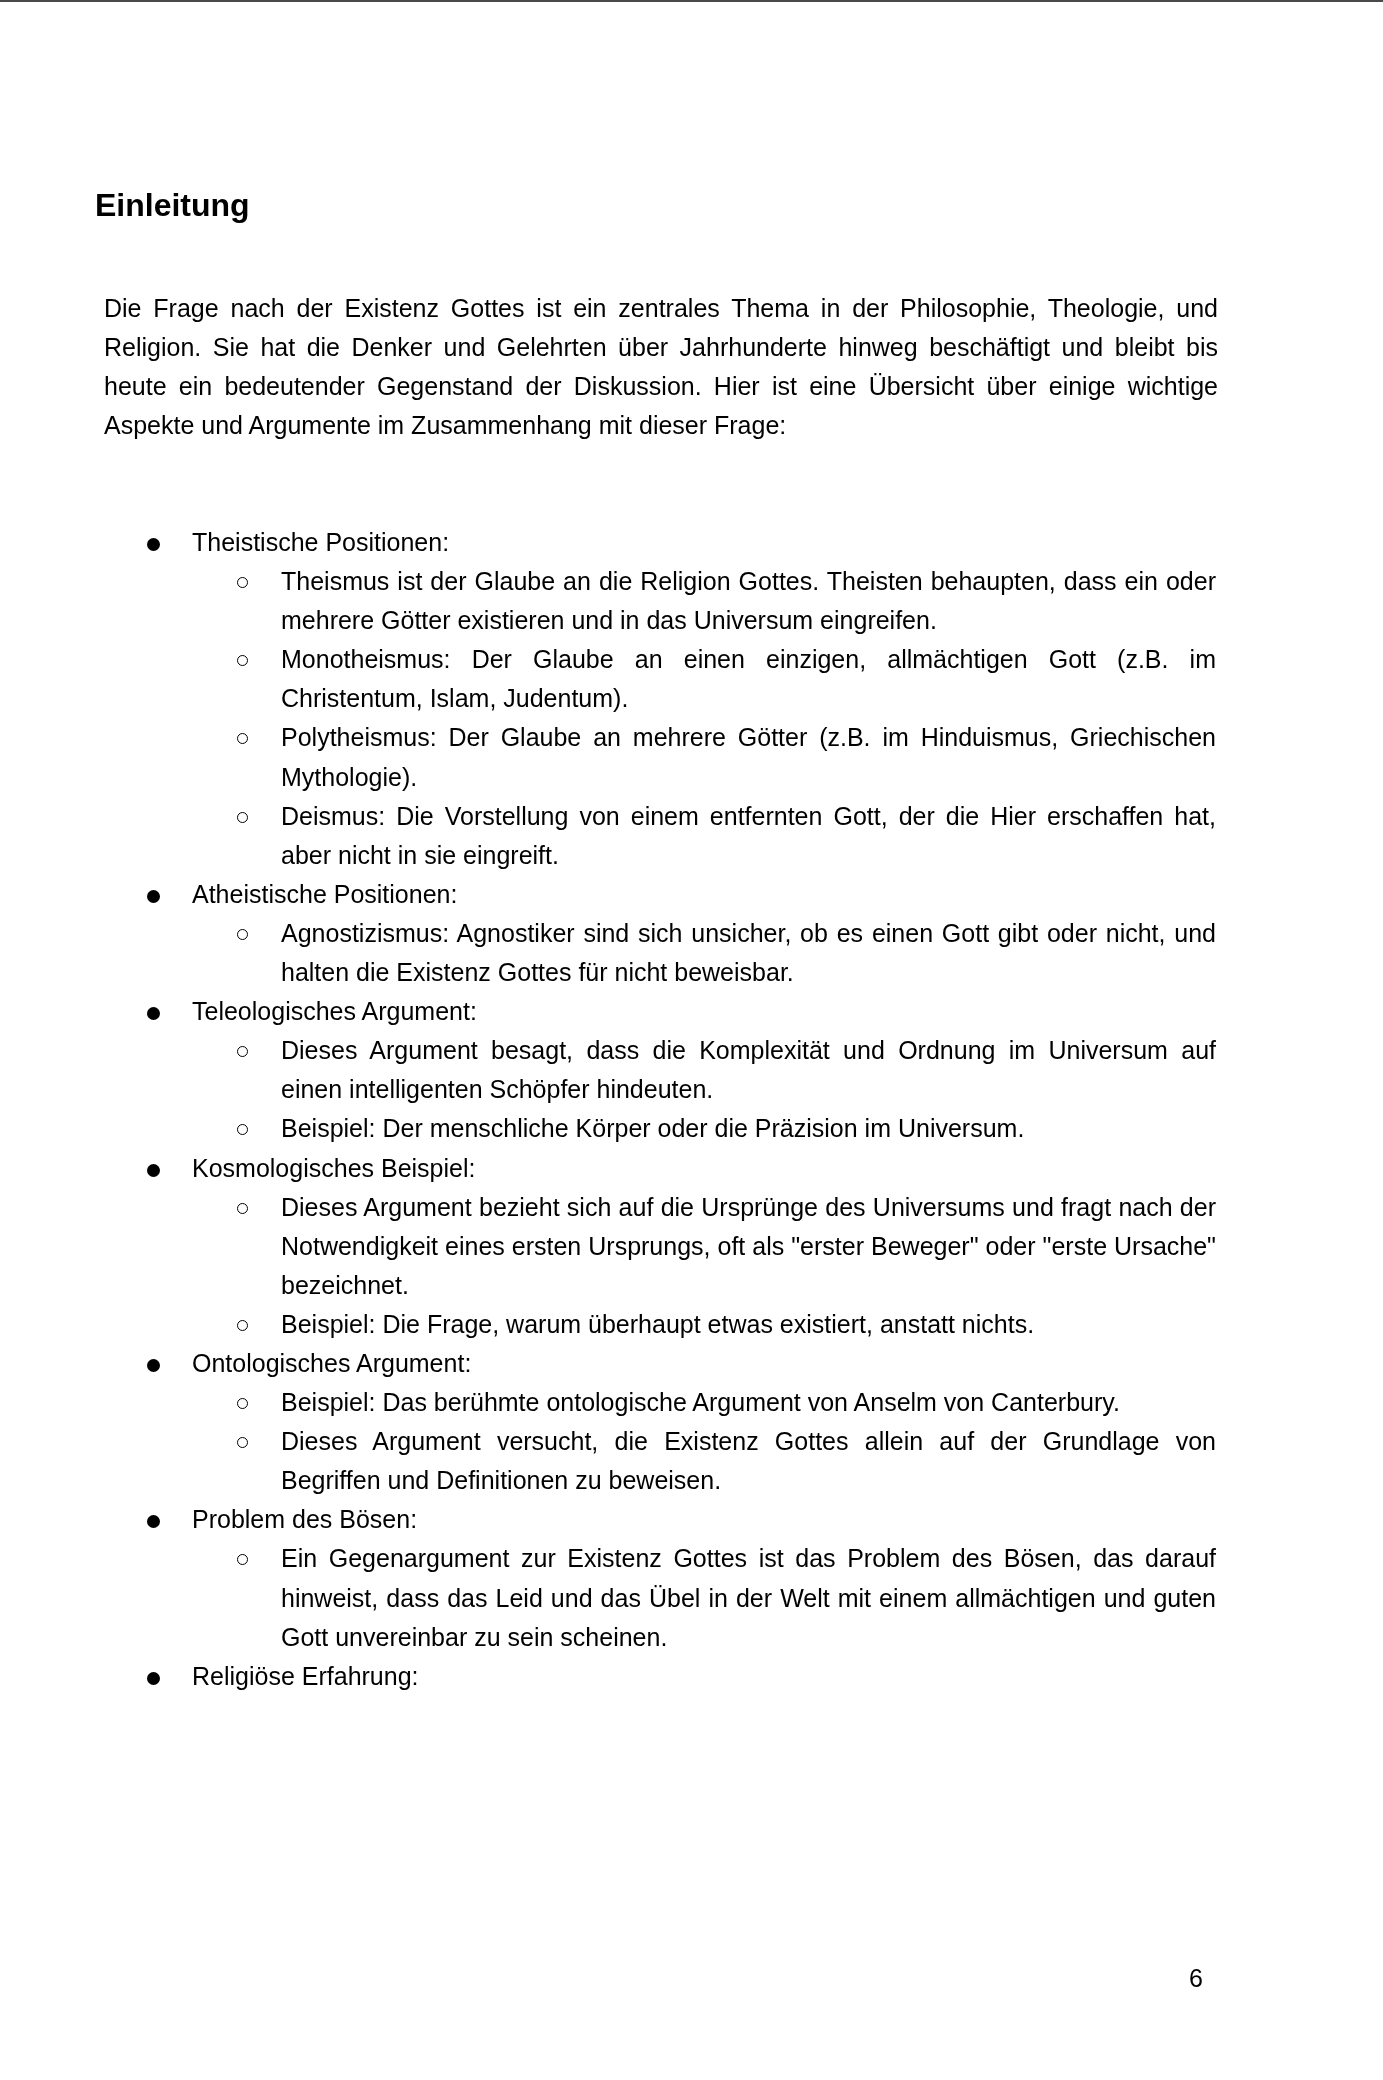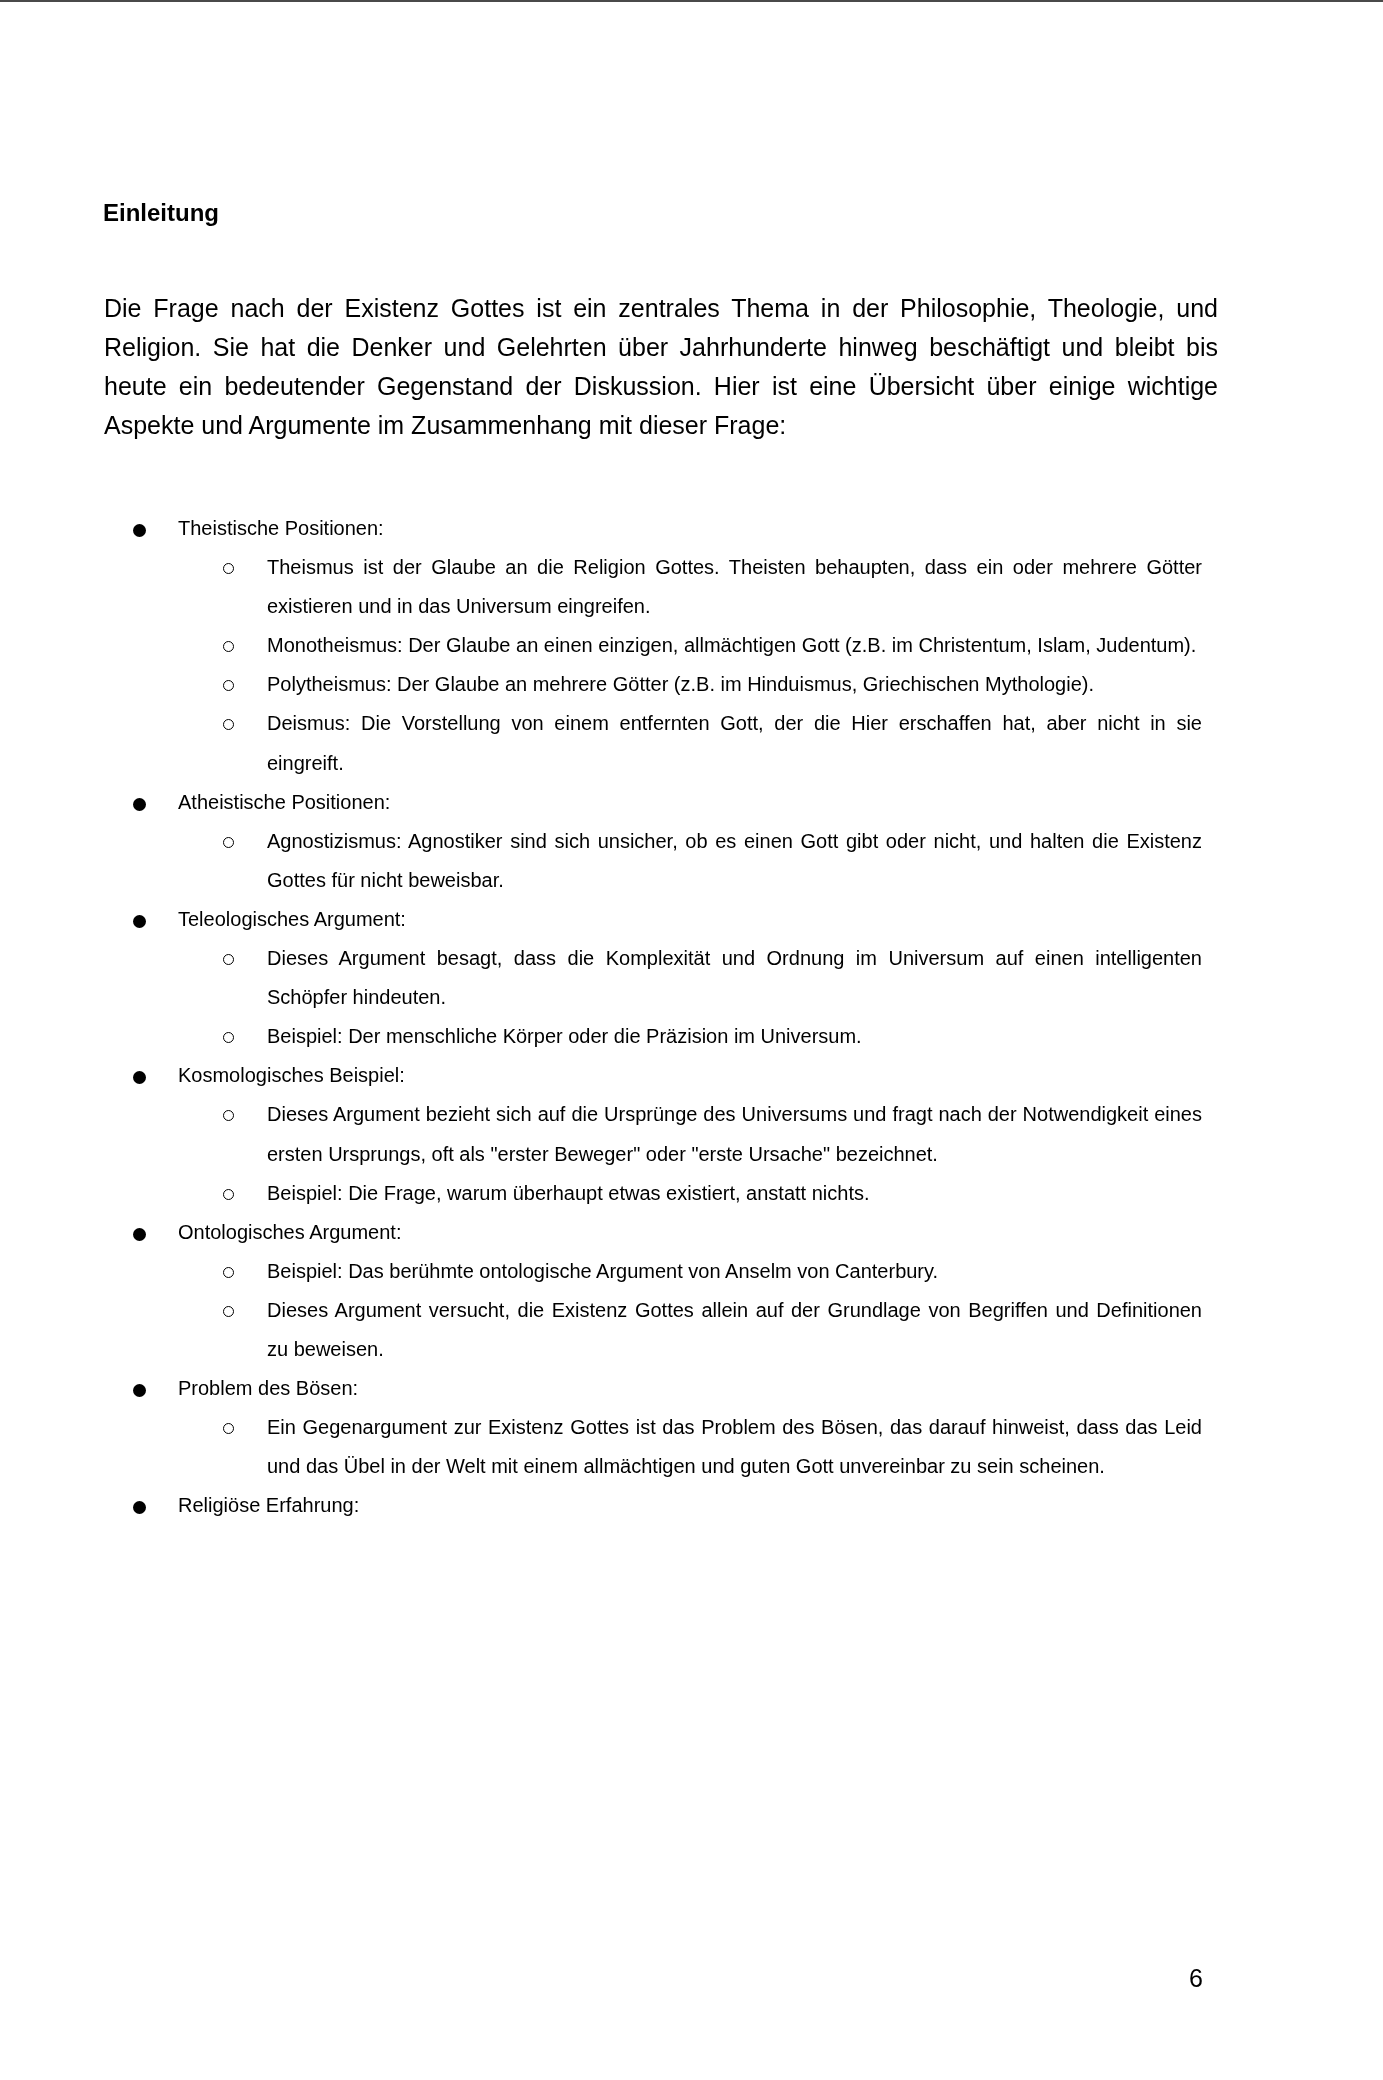--- a/index.html
+++ b/index.html
@@ -1,25 +1,25 @@
 <!DOCTYPE html>
 <html><head>
 <meta charset="utf-8">
 <style>
   html, body { margin: 0; padding: 0; background: #ffffff; }
   body { width: 1383px; height: 2080px; position: relative; overflow: hidden;
          font-family: "Liberation Sans", sans-serif; color: #000; }
   .top-border { position: absolute; left: 0; top: 0; width: 1383px; height: 2px; background: #4a4a4a; }
-  .heading { position: absolute; left: 87px; top: 182px; margin: 16px;
+  .heading { position: absolute; left: 87px; top: 182px; margin: 8px;
              font-family: "Liberation Sans", sans-serif; font-weight: bold;
-             font-size: 24px; line-height: 30px; }
+             font-size: 32px; line-height: 30px; }
   .para { position: absolute; left: 88px; top: 273px; width: 1114px; margin: 16px;
           font-size: 25px; line-height: 39.1px; text-align: justify; }
-  .list { position: absolute; left: 88px; top: 509px; width: 1114px; margin: 0; padding: 0;
-          list-style: none; font-size: 20px; line-height: 39.1px; }
+  .list { position: absolute; left: 88px; top: 509px; width: 1114px; margin: 14px; padding: 0;
+          list-style: none; font-size: 25px; line-height: 39.1px; }
   .list > li { position: relative; padding-left: 90px; }
   .list > li > .label { display: block; }
   .dot { position: absolute; left: 45px; top: 15px; width: 13px; height: 13px;
          border-radius: 50%; background: #000; }
   .sub { margin: 0; padding: 0; list-style: none; }
   .sub > li { position: relative; padding-left: 89px; text-align: justify; }
   .ring { position: absolute; left: 45px; top: 15px; width: 9px; height: 9px;
           border-radius: 50%; border: 1.5px solid #000; box-sizing: content-box; }
   .page-number { position: absolute; right: 180px; top: 1960px; font-size: 25px; line-height: 36px; }
 </style>

